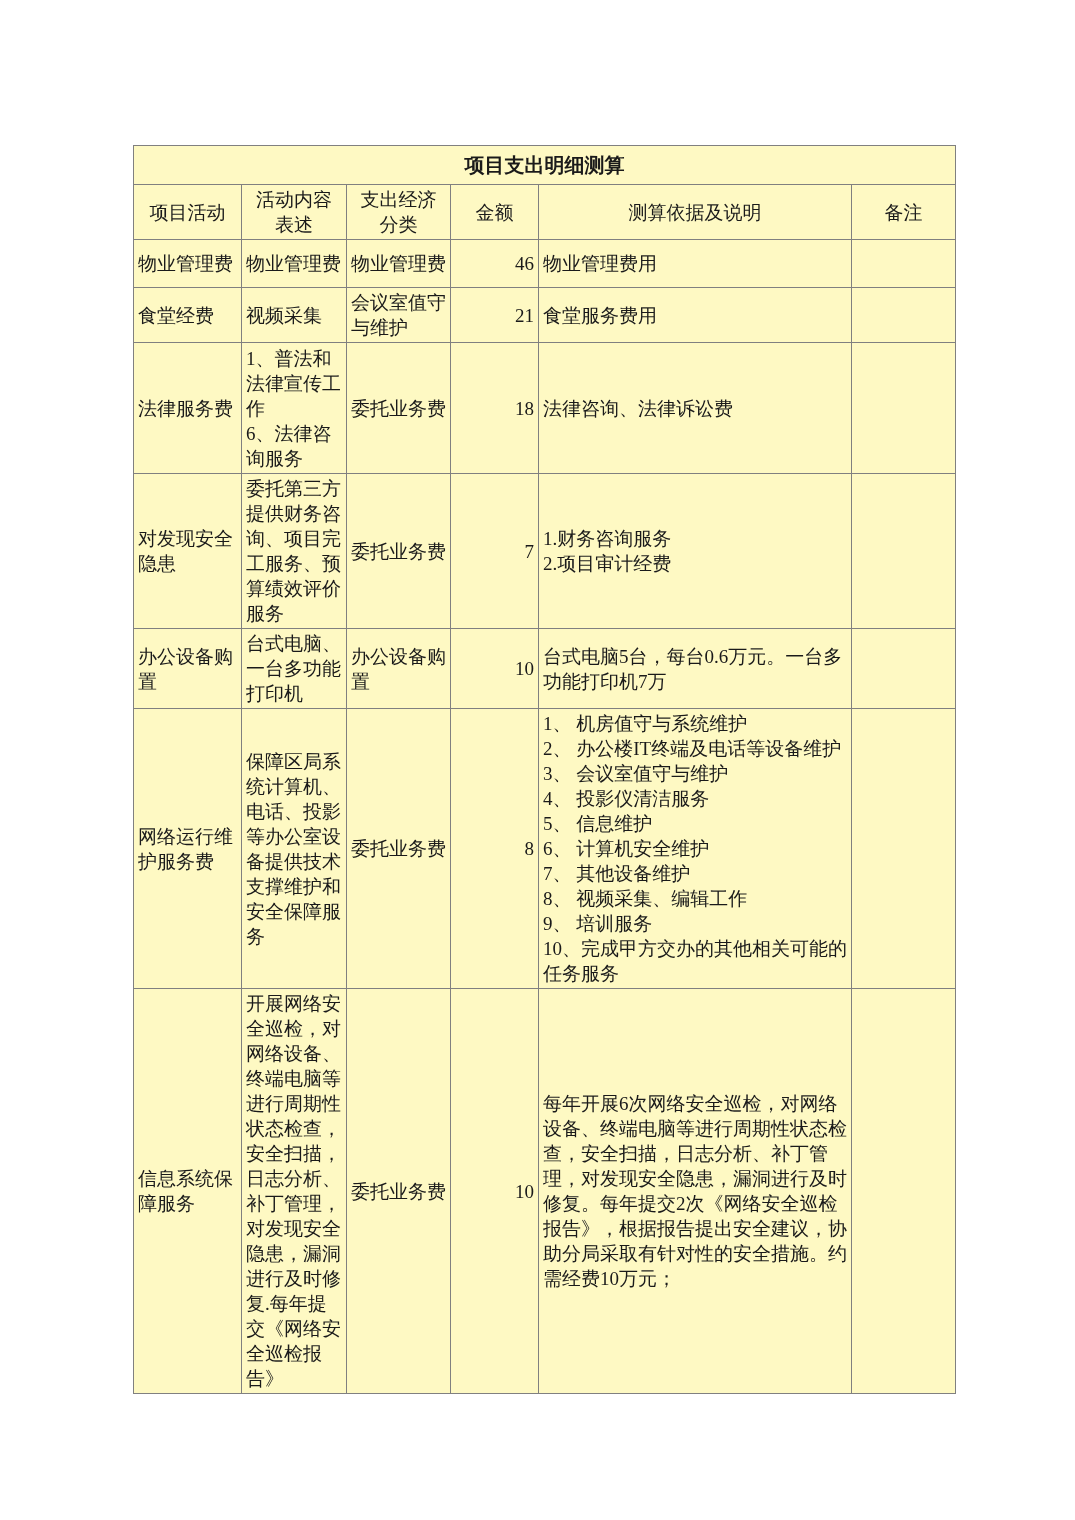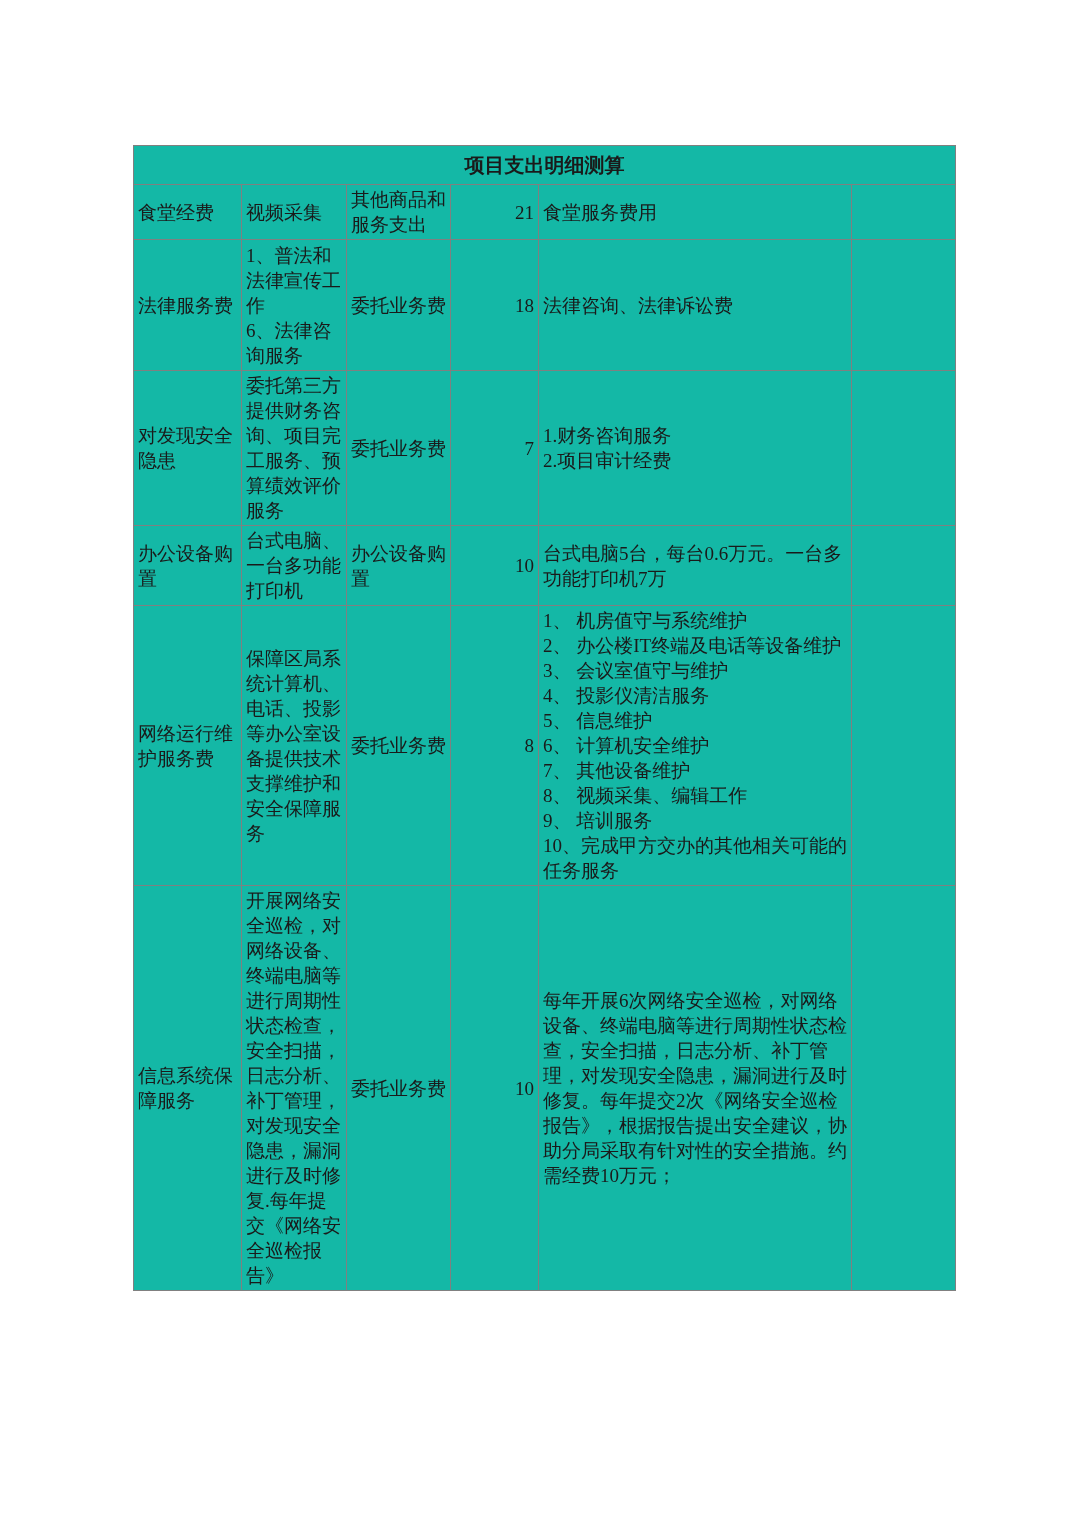--- a/index.html
+++ b/index.html
@@ -26,21 +26,21 @@
   .doc-table td, .doc-table th {
     border: 1px solid #808080;
     font-size: 19px;
     line-height: 25px;
     font-weight: normal;
     padding: 2px 4px;
     vertical-align: middle;
     white-space: pre-wrap;
     overflow-wrap: break-word;
     color: #1a1a1a;
-    background: #14b8a6;
+    background: #fef9c3;
   }
   .doc-table .title-cell {
     font-weight: bold;
     text-align: center;
     font-size: 20px;
     height: 39px;
     line-height: 24px;
   }
   .doc-table th {
     text-align: center;
@@ -70,24 +70,42 @@
     <col style="width:105px">
     <col style="width:104px">
     <col style="width:88px">
     <col style="width:313px">
     <col style="width:104px">
   </colgroup>
   <tbody>
     <tr class="title-row">
       <td class="title-cell" colspan="6">项目支出明细测算</td>
     </tr>
+    <tr class="header-row">
+      <th>项目活动</th>
+      <th>活动内容
+表述</th>
+      <th>支出经济
+分类</th>
+      <th>金额</th>
+      <th>测算依据及说明</th>
+      <th>备注</th>
+    </tr>
+    <tr class="row-0">
+      <td class="cell-activity">物业管理费</td>
+      <td class="cell-content">物业管理费</td>
+      <td class="cell-category">物业管理费</td>
+      <td class="cell-amount">46</td>
+      <td class="cell-basis">物业管理费用</td>
+      <td class="cell-note"></td>
+    </tr>
     <tr class="row-1">
       <td class="cell-activity">食堂经费</td>
       <td class="cell-content">视频采集</td>
-      <td class="cell-category">其他商品和服务支出</td>
+      <td class="cell-category">会议室值守与维护</td>
       <td class="cell-amount">21</td>
       <td class="cell-basis">食堂服务费用</td>
       <td class="cell-note"></td>
     </tr>
     <tr class="row-2">
       <td class="cell-activity">法律服务费</td>
       <td class="cell-content">1、普法和法律宣传工作
 6、法律咨询服务</td>
       <td class="cell-category">委托业务费</td>
       <td class="cell-amount">18</td>

